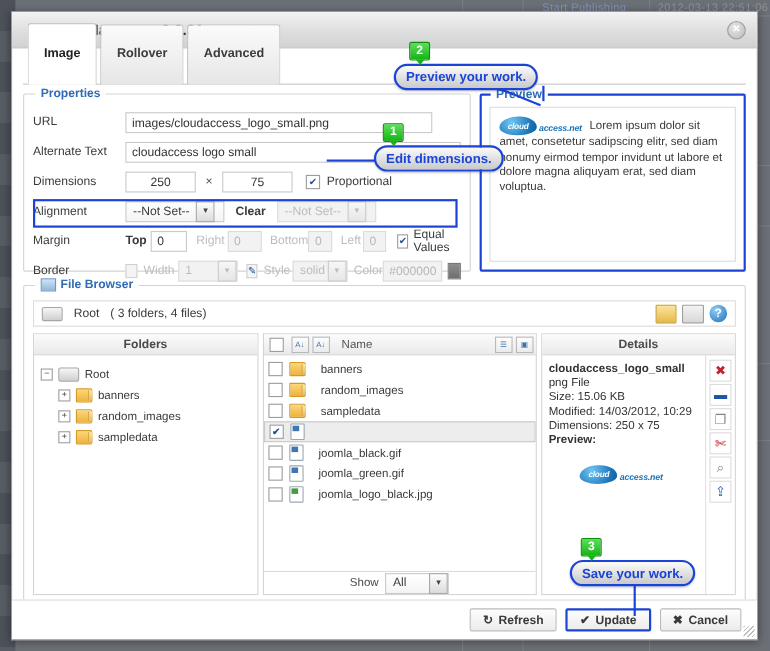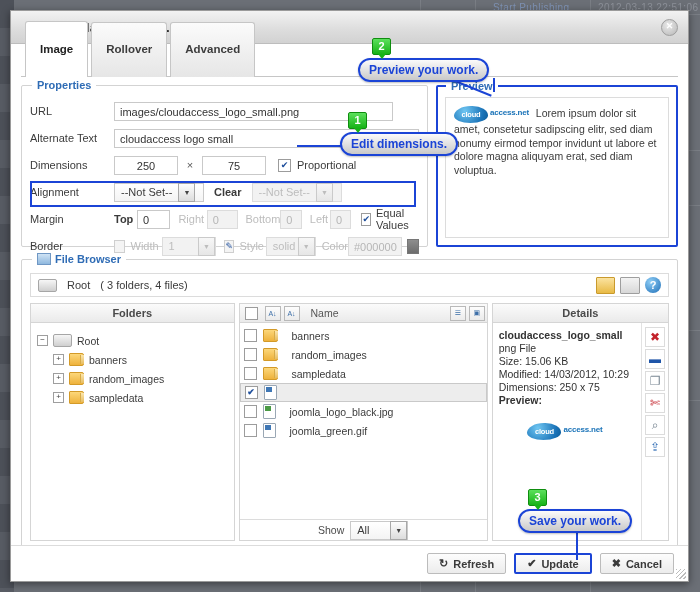--- a/index.html
+++ b/index.html
@@ -95,21 +95,21 @@
   
   #prev{
     width:254px;height:162px;box-sizing:border-box;
     border:2px solid #1b44d6;padding:10px 7px 7px 7px;background:#fff;position:relative;
   }
   #prev>.lg{top:-7px;left:8px;}
   #prevbody{
     border:1px solid #dcdcdc;height:100%;box-sizing:border-box;padding:8px;
     font-size:10.5px;color:#3a3a3a;line-height:13.5px;overflow:hidden;
   }
-  .logo{display:inline-flex;align-items:flex-start;vertical-align:middle;margin-right:4px;}
+  .logo{display:inline-flex;align-items:flex-end;vertical-align:middle;margin-right:4px;font-style:italic;}
   .logo .blob{
     width:34px;height:17px;border-radius:50% 46% 52% 48%/58% 56% 44% 42%;
     background:radial-gradient(circle at 32% 30%,#6fc6f2,#1a73b8 70%,#0d5a96);
     color:#fff;font-size:7.5px;font-weight:bold;display:flex;align-items:center;
     justify-content:center;letter-spacing:-.2px;
   }
   .logo .nm{font-size:8px;font-weight:bold;color:#1a73b8;margin-left:2px;letter-spacing:-.2px;}
   
   #fb{margin-top:12px;padding:13px 8px 8px 8px;box-sizing:border-box;height:288px;}
   #pathbar{
@@ -402,27 +402,32 @@
               <span class="cb"></span>
               <span class="folder"></span>
               <span style="margin-left:8px">sampledata</span>
             </div>
             <div class="frow sel">
               <span class="cb">✔</span>
               <span class="fileicon"></span>
             </div>
             <div class="frow">
               <span class="cb"></span>
-              <span class="fileicon grn"></span>
-              <span style="margin-left:8px">joomla_logo_black.jpg</span>
+              <span class="fileicon"></span>
+              <span style="margin-left:8px">joomla_black.gif</span>
             </div>
             <div class="frow">
               <span class="cb"></span>
               <span class="fileicon"></span>
               <span style="margin-left:8px">joomla_green.gif</span>
+            </div>
+            <div class="frow">
+              <span class="cb"></span>
+              <span class="fileicon grn"></span>
+              <span style="margin-left:8px">joomla_logo_black.jpg</span>
             </div>
           </div>
           <div id="showbar">
             <span>Show</span>
             <span class="sel" style="width:58px">
               <span>All</span>
               <span class="arw" style="margin-left:auto">▼</span>
             </span>
           </div>
         </div>

